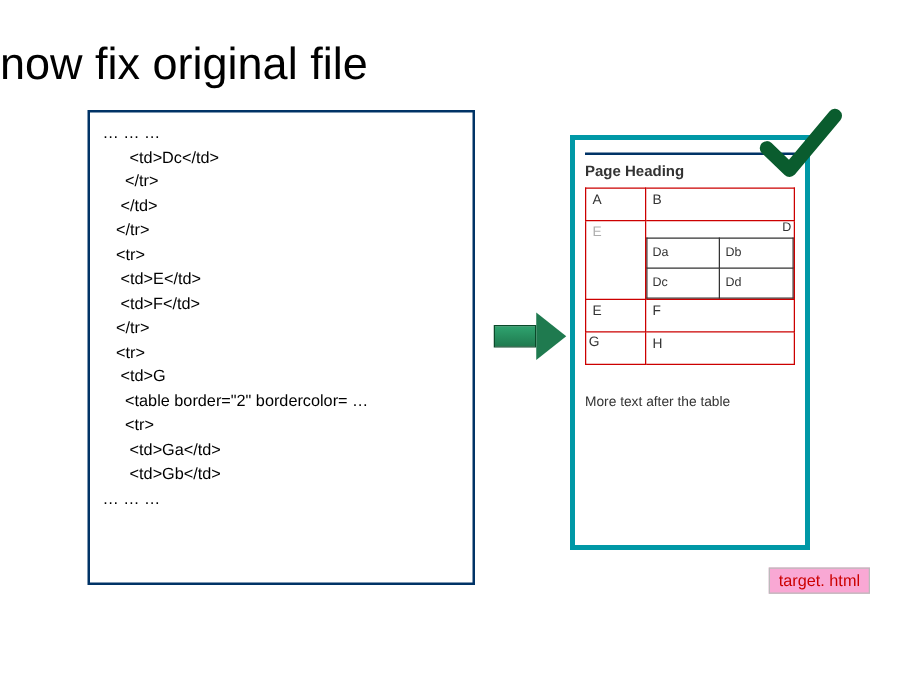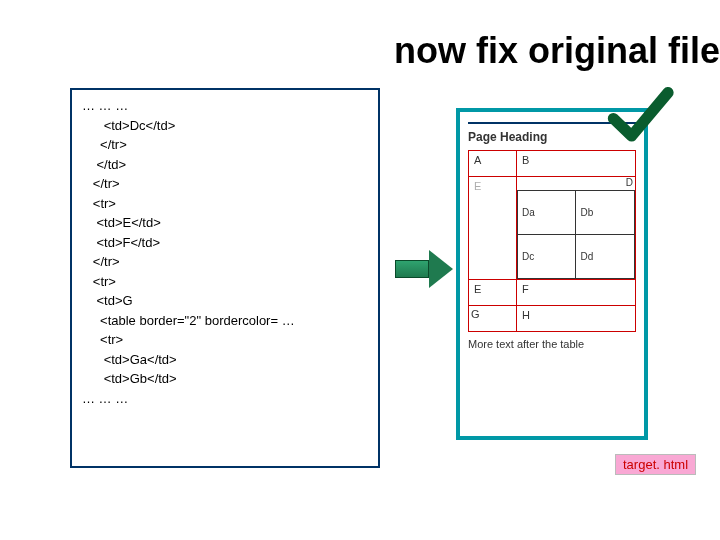--- a/index.html
+++ b/index.html
@@ -10,23 +10,23 @@
     background: #fff;
     font-family: Arial, Helvetica, sans-serif;
     position: relative;
     overflow: hidden;
   }
   .slide-title {
     position: absolute;
     top: 30px;
     left: 0;
     width: 720px;
-    text-align: right;
+    text-align: left;
     font-size: 36px;
-    font-weight: 700;
+    font-weight: 400;
     color: #000;
   }
   .code-box {
     position: absolute;
     top: 88px;
     left: 70px;
     width: 310px;
     height: 380px;
     border: 2px solid #003366;
     background: #fff;
@@ -68,36 +68,36 @@
     vertical-align: top;
     height: 26px;
   }
   .nested-table {
     border-collapse: collapse;
     width: 100%;
     font-size: 10px;
   }
   .nested-table td {
     border: 1px solid #333;
-    padding: 16px 4px;
+    padding: 6px 4px;
     height: 18px;
   }
   .nested-table-dark {
     border-collapse: collapse;
     width: 100%;
     font-size: 10px;
   }
   .nested-table-dark td {
     border: 2px solid #333;
     padding: 2px 4px;
     height: 18px;
   }
   .more-text {
     font-size: 11px;
-    margin-top: 6px;
+    margin-top: 24px;
   }
   .checkmark {
     position: absolute;
     top: 80px;
     left: 605px;
     width: 70px;
     height: 70px;
     color: #006633;
   }
   .arrow {

